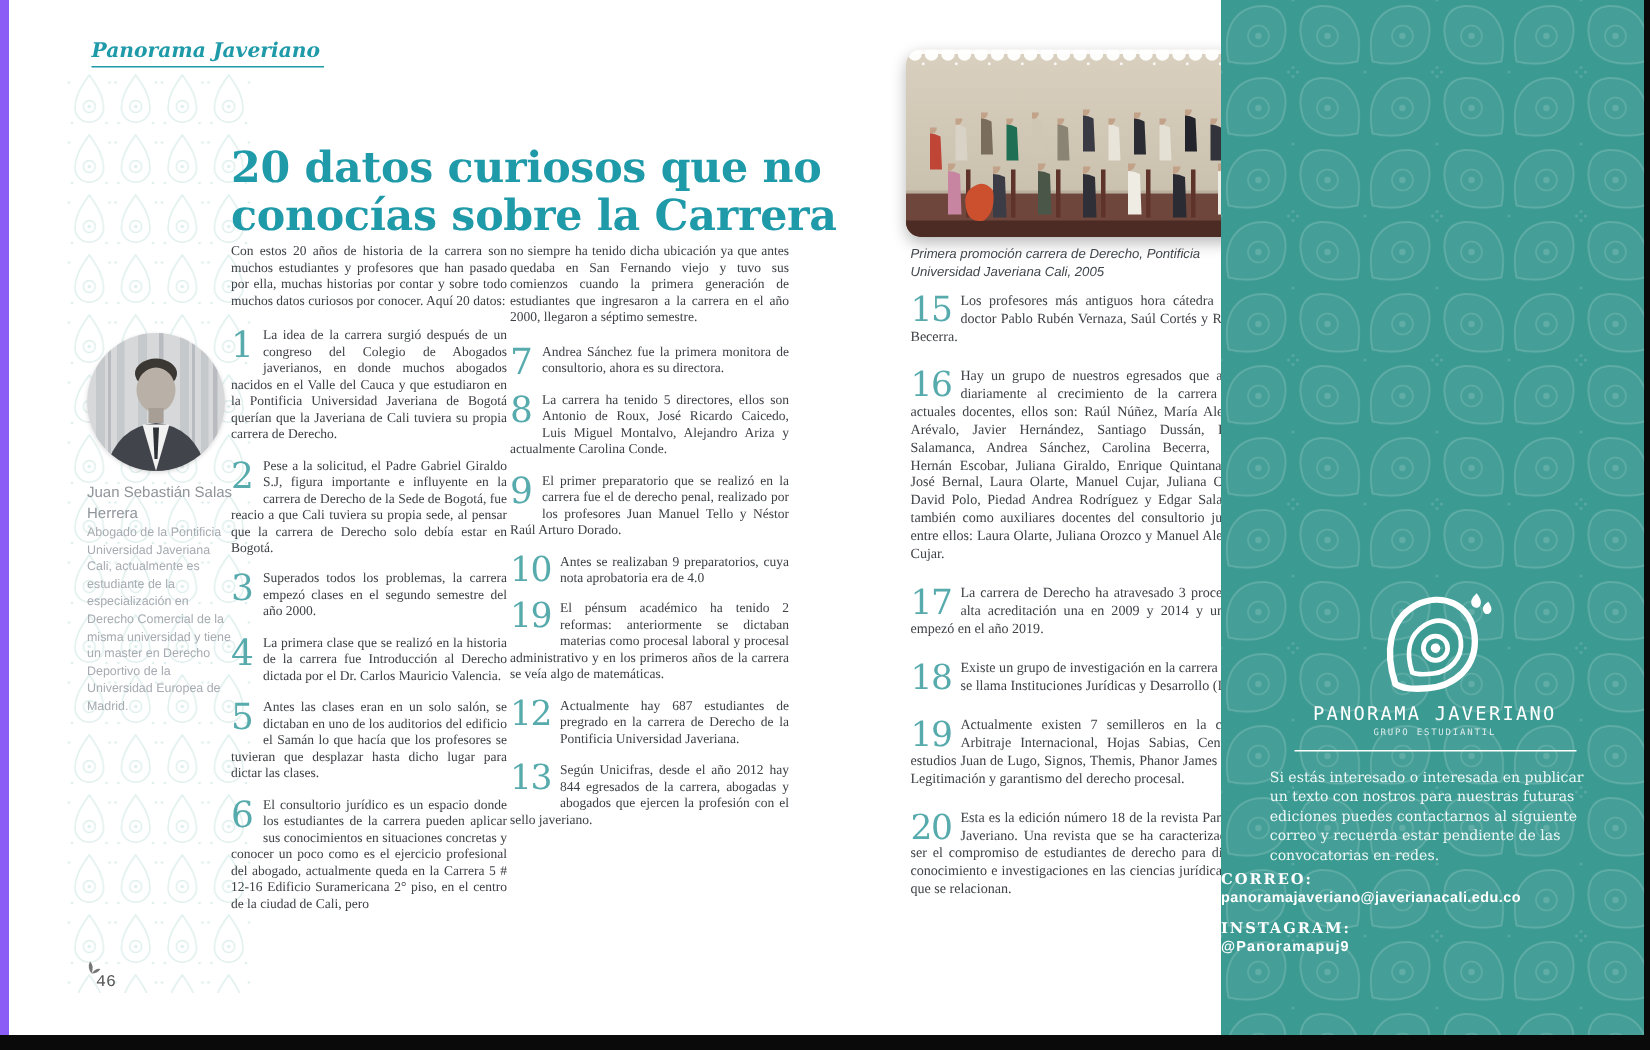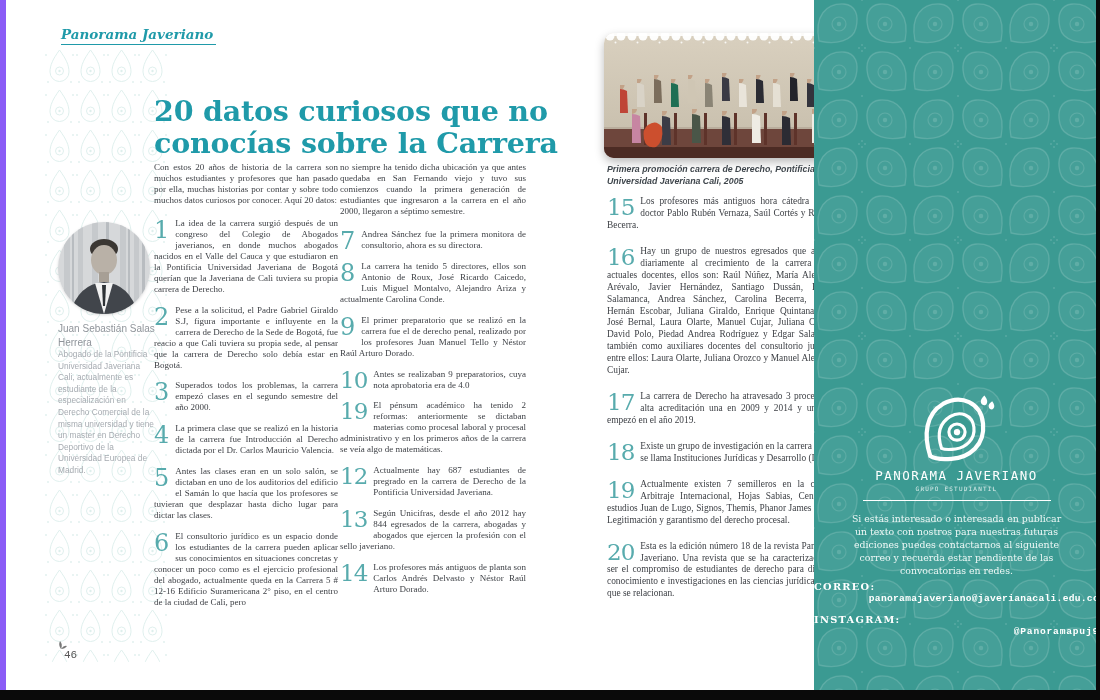--- a/index.html
+++ b/index.html
@@ -44,32 +44,32 @@
   .logo{position:absolute;left:50%;top:394px;transform:translateX(-50%)}
   .logo-title{position:absolute;left:0;top:468px;width:100%;text-align:center;
               font-family:"DejaVu Sans Mono",monospace;font-size:12.5px;letter-spacing:1.5px;color:#fff}
   .logo-sub{position:absolute;left:0;top:485px;width:100%;text-align:center;
             font-family:"DejaVu Sans Mono",monospace;font-size:6px;letter-spacing:1.2px;
             color:rgba(255,255,255,.8)}
   .sep{position:absolute;left:50%;top:500px;transform:translateX(-50%);width:188px;height:1px;
        background:#fff}
   .cta{position:absolute;left:50%;top:513px;transform:translateX(-50%);width:220px;
        font-family:"DejaVu Serif",serif;font-size:9.4px;line-height:1.38;color:#eef8f6;
-       text-align:center}
+       text-align:left}
   .c-label{position:absolute;left:0;width:100%;text-align:left;color:#fff;
            font-family:"DejaVu Serif",serif;font-weight:bold;font-size:9.8px;letter-spacing:1.3px}
-  .c-val{position:absolute;left:0;width:100%;text-align:right;color:#fff;
-         font-family:Liberation Mono, monospace;font-weight:bold;font-size:9.6px;letter-spacing:.3px}
+  .c-val{position:absolute;left:0;width:100%;text-align:left;color:#fff;
+         font-family:Liberation Sans, sans-serif;font-weight:bold;font-size:9.6px;letter-spacing:.3px}
   .lbl-correo{top:581px}.val-correo{top:593px}
   .lbl-insta{top:614px}.val-insta{top:626px;letter-spacing:.8px}
 
   .photo-frame{position:absolute;left:598px;top:33px;width:357px;height:125px;border-radius:10px;
                overflow:hidden;background:#fff;box-shadow:0 4px 10px rgba(0,0,0,.28)}
   .caption{position:absolute;left:601px;top:164px;width:212px;
-           font-family:"Liberation Sans",sans-serif;font-style:italic;font-weight:bold;
+           font-family:"Liberation Sans",sans-serif;font-style:italic;font-weight:normal;
            font-size:8.8px;line-height:1.32;color:#3f464c}
 
   .pagenum{position:absolute;left:58px;top:649px;font-family:Liberation Mono, monospace;
            font-size:11px;color:#555}
   .sprout{position:absolute;left:51px;top:640px}
 </style>
 </head>
 <body>
 
 <div class="page">
@@ -139,21 +139,20 @@
   <div class="col col2">
     <p class="cont">no siempre ha tenido dicha ubicación ya que antes quedaba en San Fernando viejo y tuvo sus comienzos cuando la primera generación de estudiantes que ingresaron a la carrera en el año 2000, llegaron a séptimo semestre.</p>
     <div>
         <p class="fact"><span class="fact-num">7</span>Andrea Sánchez fue la primera monitora de consultorio, ahora es su directora.</p>
         <p class="fact"><span class="fact-num">8</span>La carrera ha tenido 5 directores, ellos son Antonio de Roux, José Ricardo Caicedo, Luis Miguel Montalvo, Alejandro Ariza y actualmente Carolina Conde.</p>
         <p class="fact"><span class="fact-num">9</span>El primer preparatorio que se realizó en la carrera fue el de derecho penal, realizado por los profesores Juan Manuel Tello y Néstor Raúl Arturo Dorado.</p>
         <p class="fact"><span class="fact-num num2">10</span>Antes se realizaban 9 preparatorios, cuya nota aprobatoria era de 4.0</p>
         <p class="fact"><span class="fact-num num2">19</span>El pénsum académico ha tenido 2 reformas: anteriormente se dictaban materias como procesal laboral y procesal administrativo y en los primeros años de la carrera se veía algo de matemáticas.</p>
         <p class="fact"><span class="fact-num num2">12</span>Actualmente hay 687 estudiantes de pregrado en la carrera de Derecho de la Pontificia Universidad Javeriana.</p>
         <p class="fact"><span class="fact-num num2">13</span>Según Unicifras, desde el año 2012 hay 844 egresados de la carrera, abogadas y abogados que ejercen la profesión con el sello javeriano.</p>
-        <p class="fact"><span class="fact-num num2">14</span>Los profesores más antiguos de planta son Carlos Andrés Delvasto y Néstor Raúl Arturo Dorado.</p>
       </div>
   </div>
 
   <div class="photo-frame">
     <svg width="357" height="125" viewBox="0 0 357 125">
       <defs>
         <linearGradient id="wall" x1="0" y1="0" x2="0" y2="1">
           <stop offset="0" stop-color="#d9d0bf"></stop>
             <stop offset="1" stop-color="#c9c0ae"></stop>
         </linearGradient>

